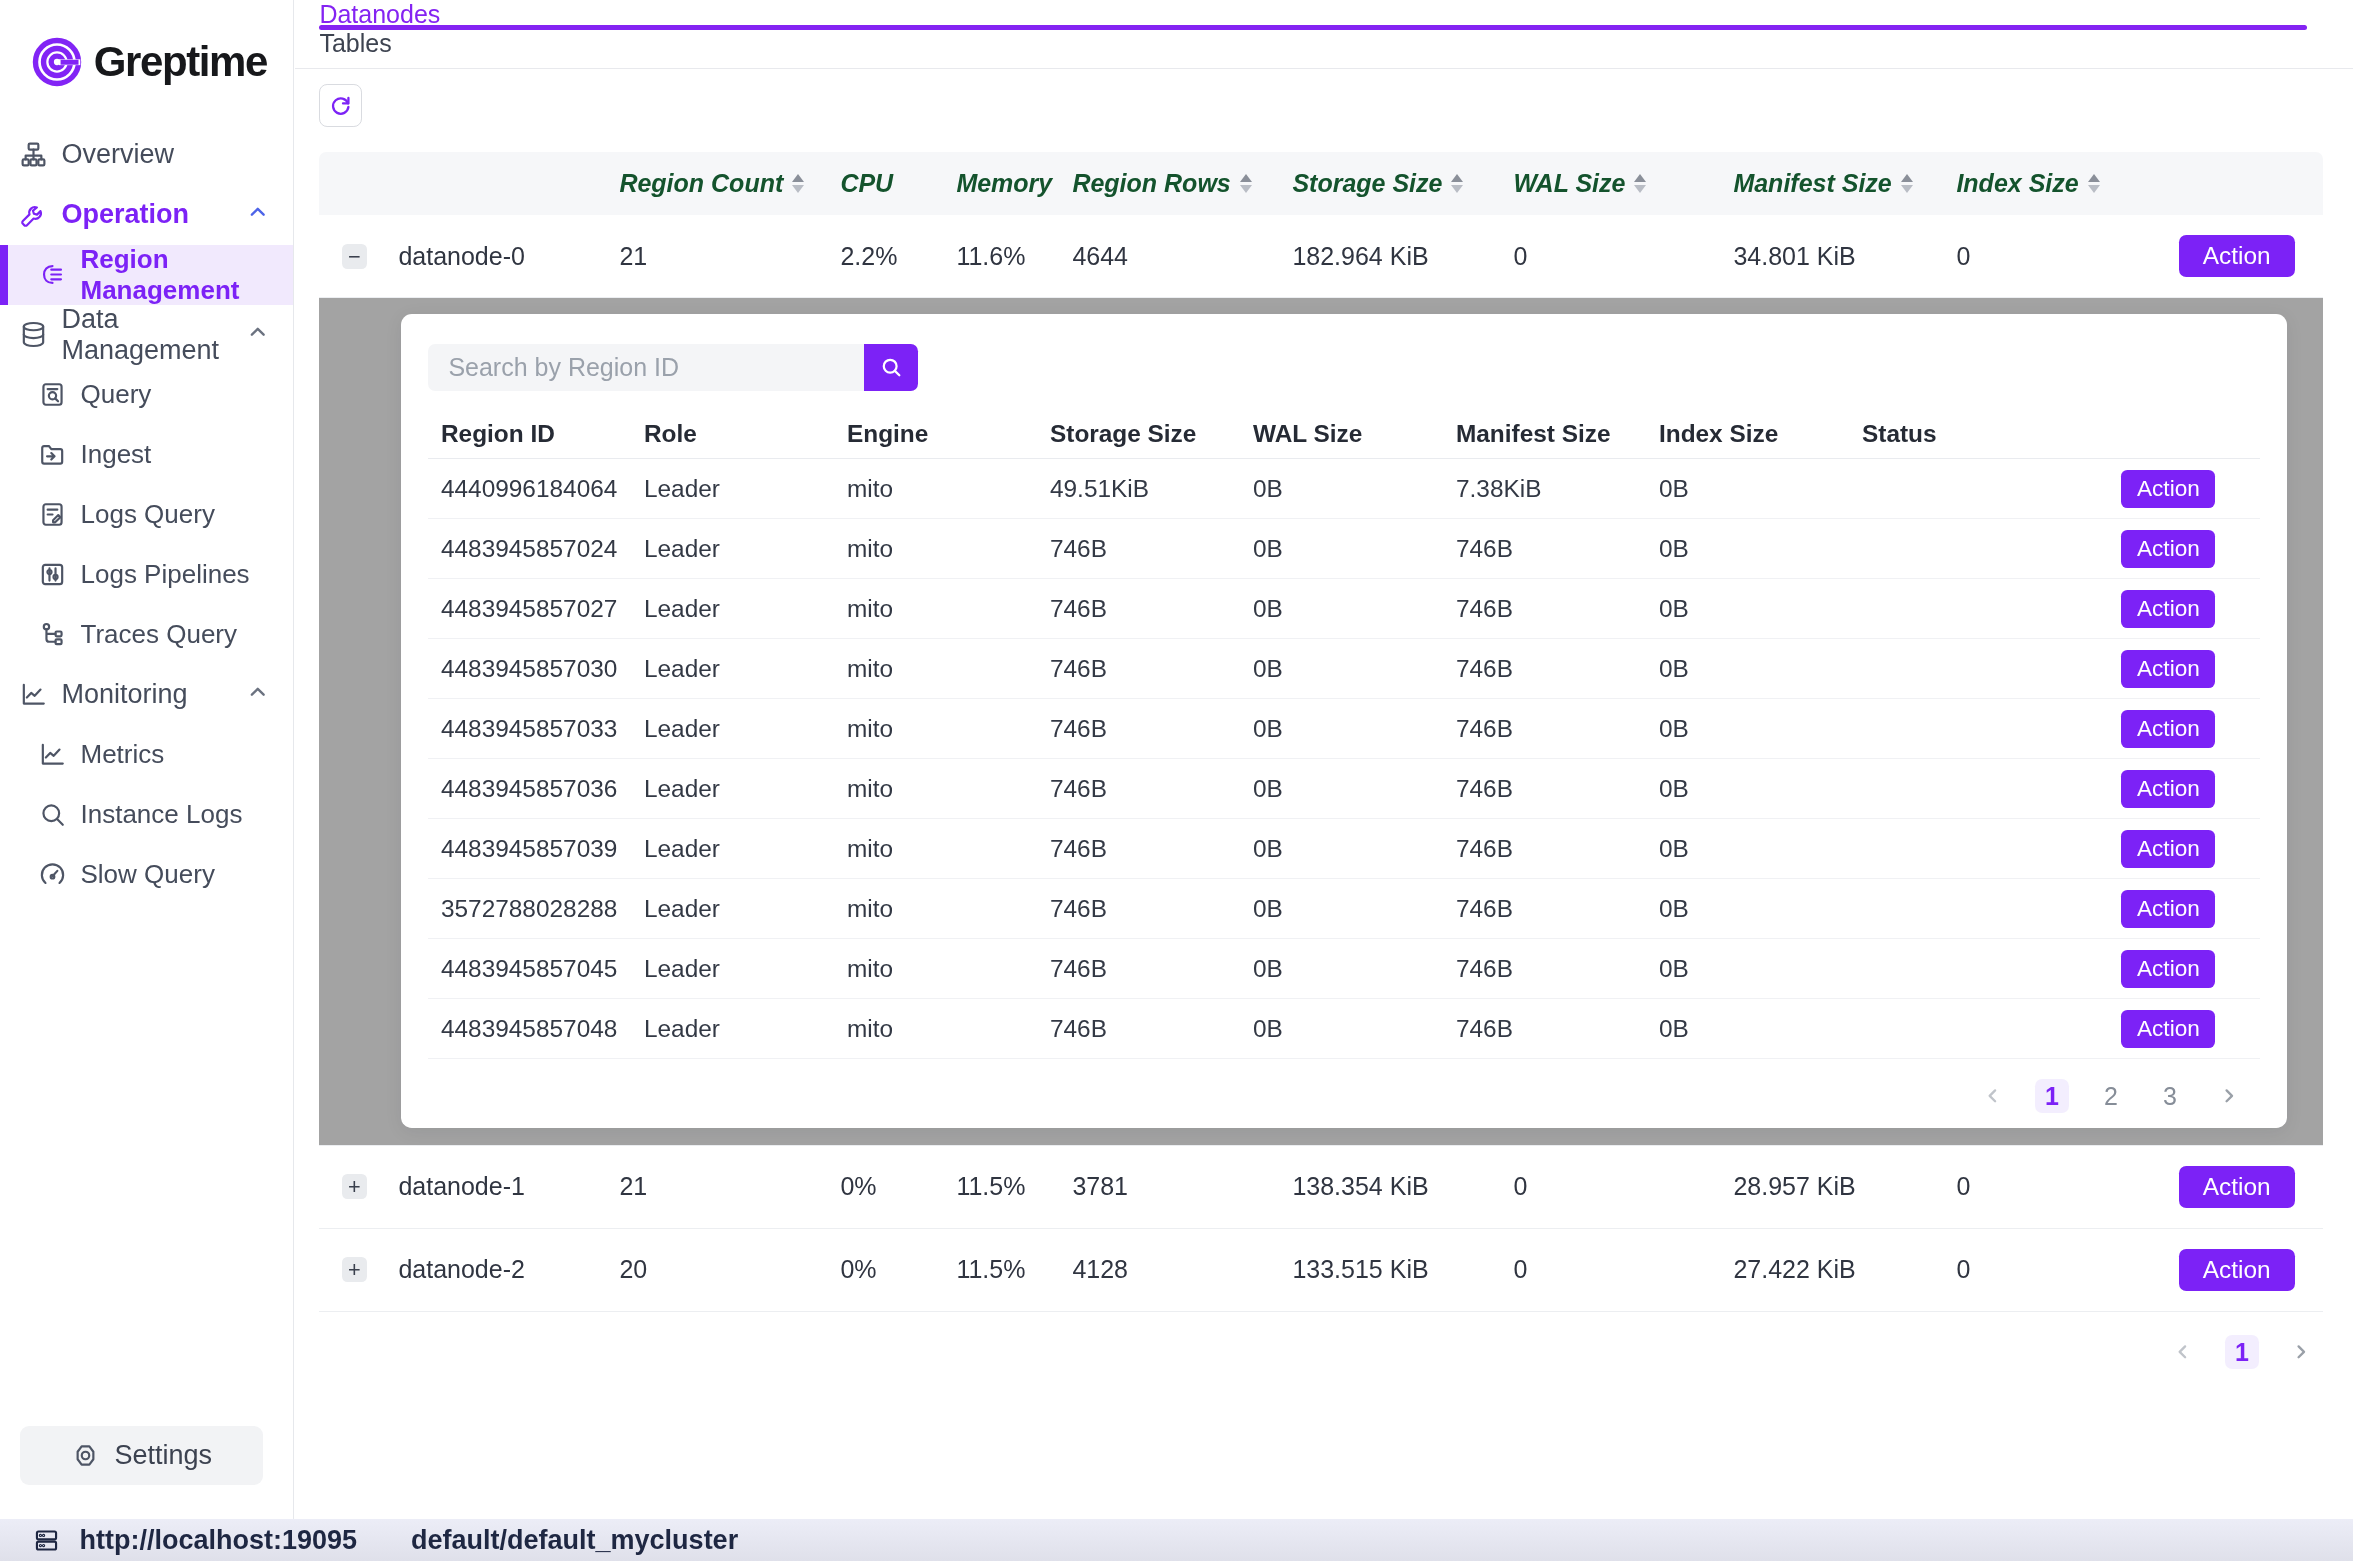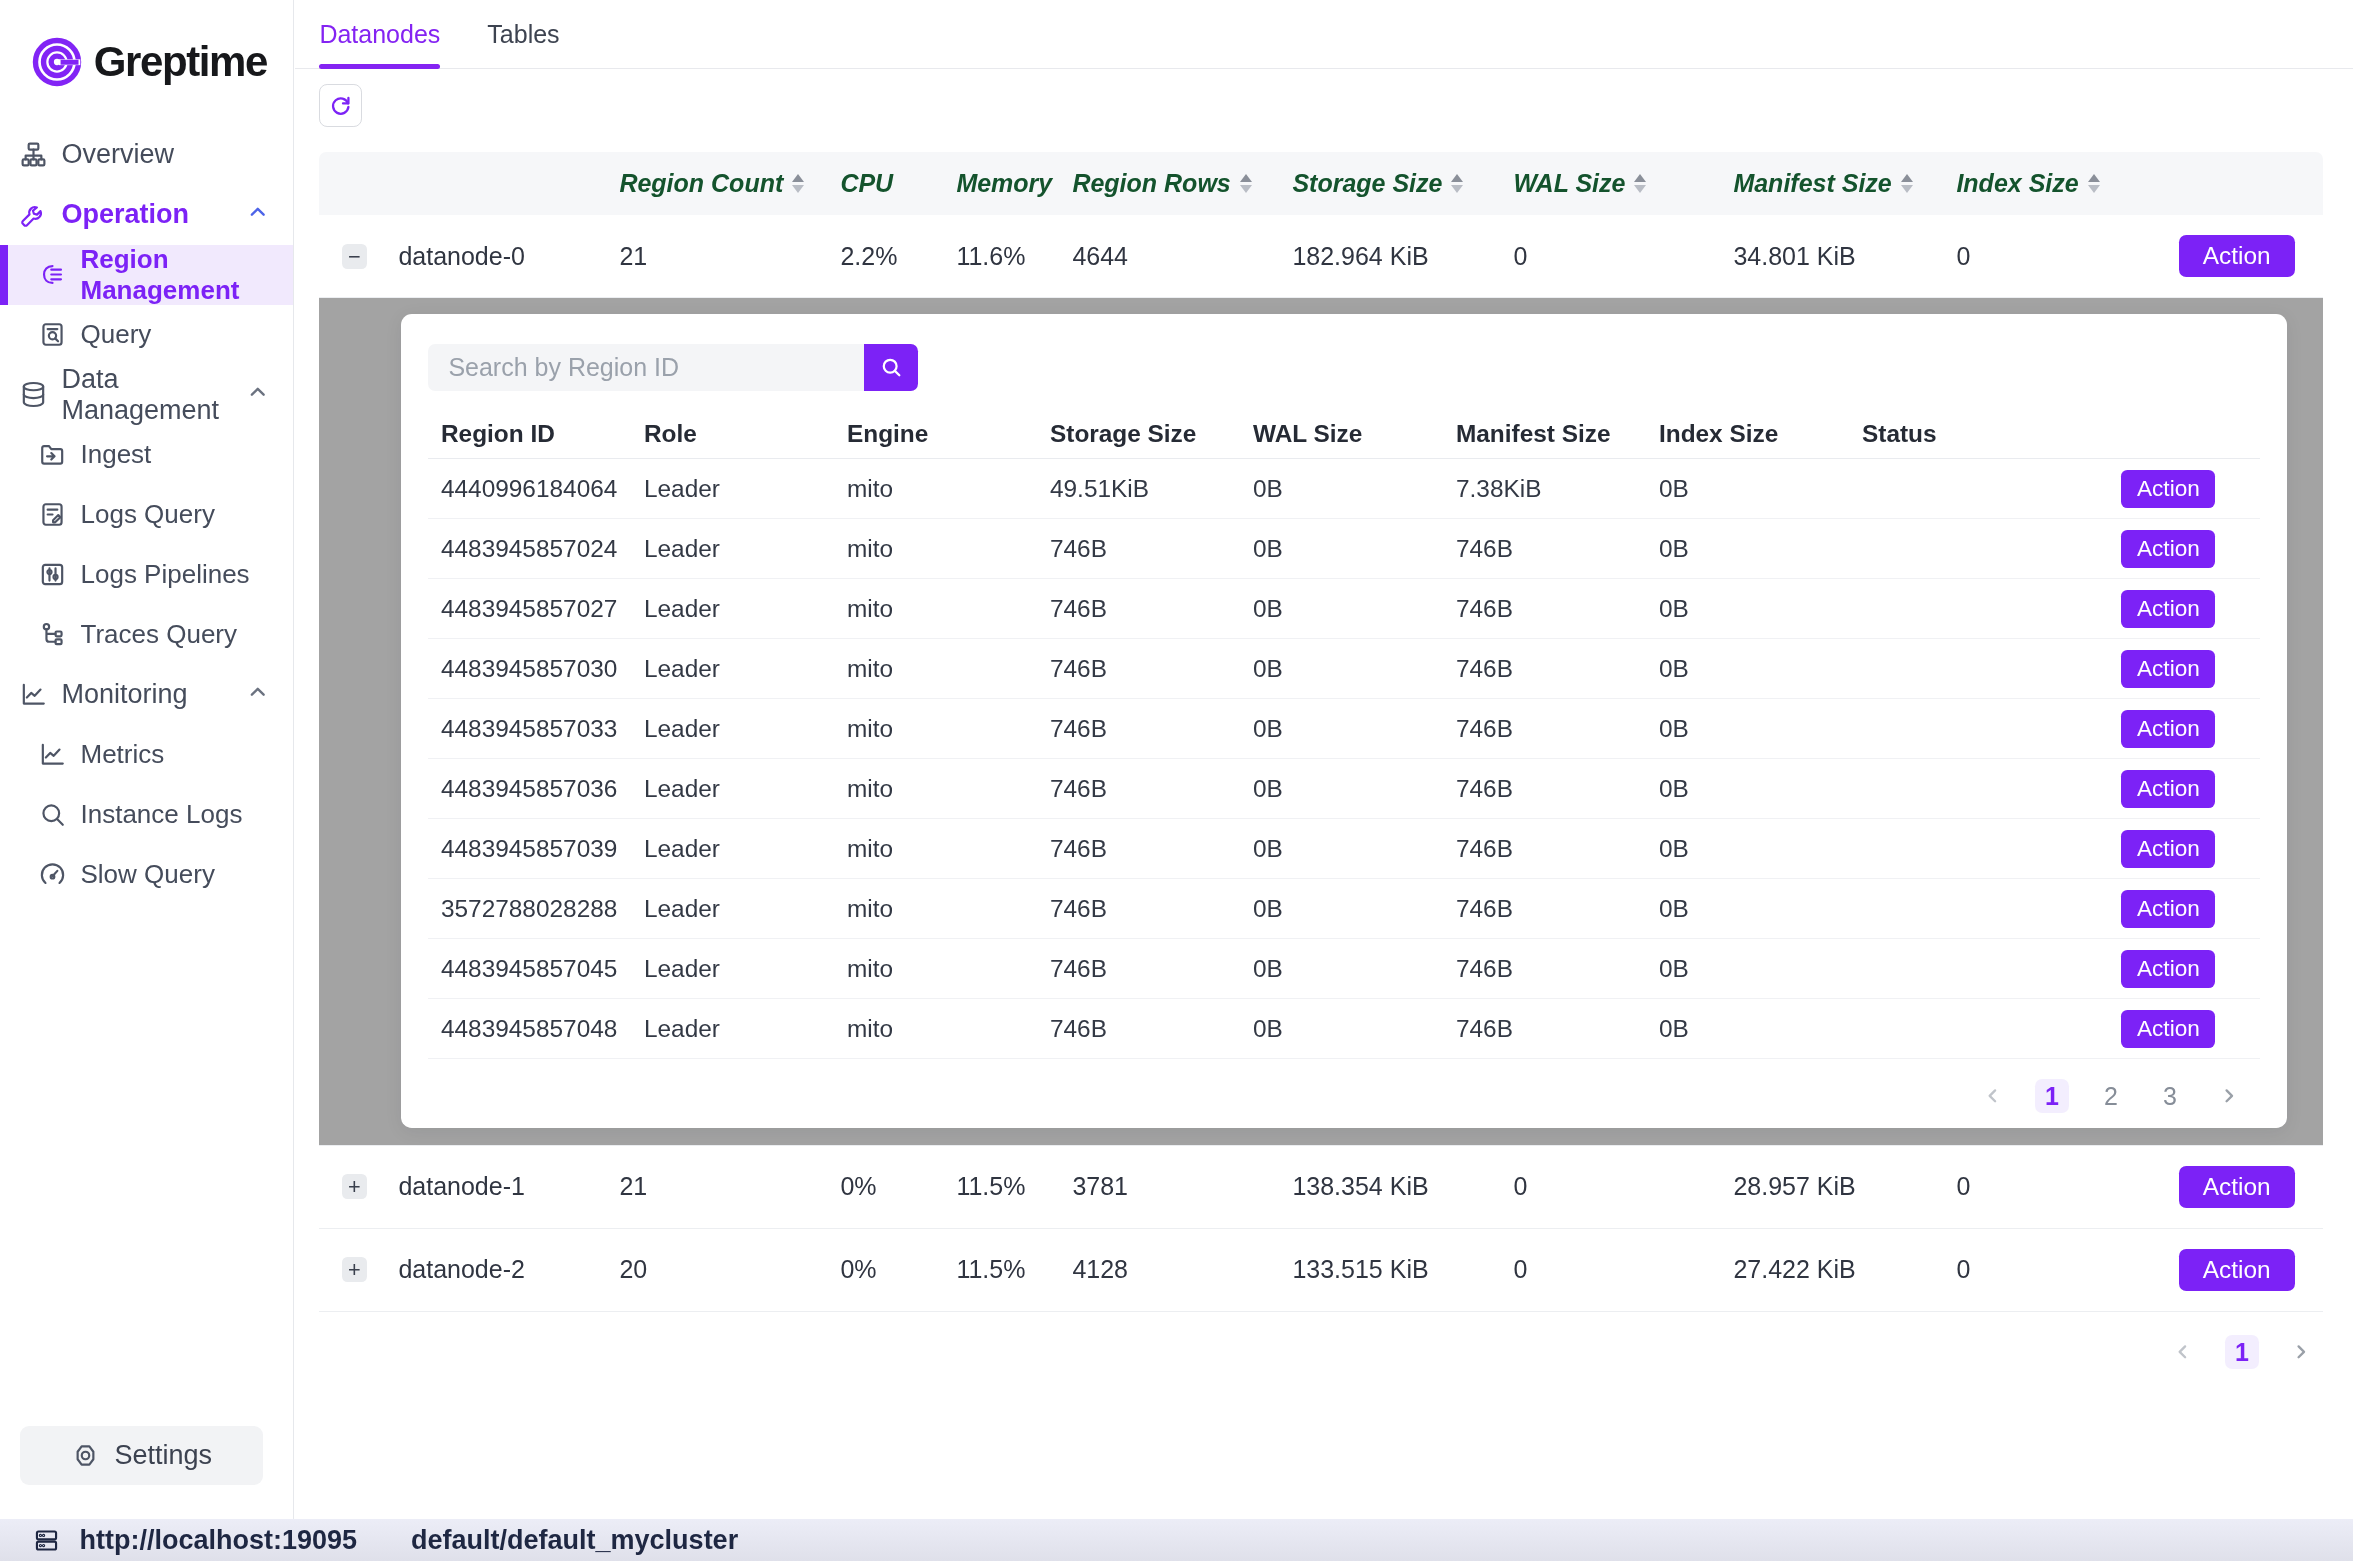--- a/index.html
+++ b/index.html
@@ -38,21 +38,21 @@
   }
   .settings-btn {
     position:absolute; left:20px; bottom:34px; width:243px; height:59px;
     background:#f2f3f5; border-radius:9px; display:flex; align-items:center; justify-content:center;
     gap:14.4px; font-size:27px; color:#3c4250; cursor:pointer;
   }
   .settings-btn svg { width:29px; height:29px; stroke:#4e5565; stroke-width:1.8; fill:none; stroke-linecap:round; stroke-linejoin:round; }
 
   
   .main { position:absolute; left:295px; top:0; width:2059px; height:1519px; background:#fff; }
-  .tabbar { height:69px; border-bottom:0.9px solid #e8e9ed; display:flex; align-items:stretch; padding-left:24.4px; }
+  .tabbar { height:69px; border-bottom:0.9px solid #e8e9ed; display:flex; align-items:stretch; padding-left:24.4px;flex-direction:column; }
   .tab { display:flex; align-items:center; font-size:25px; color:#3d4350; cursor:pointer; position:relative; margin-right:47px; }
   .tab.active { color:#8423f2; }
   .tab.active::after { content:""; position:absolute; left:0; right:0; bottom:-0.9px; height:4.5px; background:#8423f2; border-radius:2.7px; }
 
   .content { padding:15.3px 0 0 24.4px; }
   .refresh-btn {
     width:43px; height:43px; border:0.9px solid #d9dbe0; border-radius:8.1px; background:#fff;
     display:flex; align-items:center; justify-content:center; cursor:pointer;
   }
   .refresh-btn svg { width:25px; height:25px; stroke:#7c22f6; stroke-width:2.2; fill:none; stroke-linecap:round; stroke-linejoin:round; }
@@ -186,46 +186,46 @@
       <div class="nav-item sub active">
         <span class="nicon">
           <svg viewBox="0 0 24 24">
               <path d="M12 5c-4.5 0-7 3-7 7s2.5 7 7 7"></path>
               <path d="M11 8h8M11 12h8M11 16h8"></path>
             </svg>
         </span>
         <span>Region Management</span>
       </div>
 
+      <div class="nav-item">
+        <span class="nicon">
+          <svg viewBox="0 0 24 24">
+              <ellipse cx="12" cy="5.5" rx="8" ry="3"></ellipse>
+              <path d="M4 5.5V12c0 1.66 3.58 3 8 3s8-1.34 8-3V5.5"></path>
+              <path d="M4 12v6.5c0 1.66 3.58 3 8 3s8-1.34 8-3V12"></path>
+            </svg>
+        </span>
+        <span>Data Management</span>
+        <span class="chev">
+          <svg viewBox="0 0 24 24">
+              <path d="M6 15l6-6 6 6"></path>
+            </svg>
+        </span>
+      </div>
+
       <div class="nav-item sub">
         <span class="nicon">
           <svg viewBox="0 0 24 24">
               <rect x="4.5" y="3.5" width="15" height="17" rx="2"></rect>
               <path d="M8 7.5h8"></path>
               <circle cx="12" cy="13" r="3"></circle>
               <path d="M14.2 15.2l2.4 2.4"></path>
             </svg>
         </span>
         <span>Query</span>
-      </div>
-
-      <div class="nav-item">
-        <span class="nicon">
-          <svg viewBox="0 0 24 24">
-              <ellipse cx="12" cy="5.5" rx="8" ry="3"></ellipse>
-              <path d="M4 5.5V12c0 1.66 3.58 3 8 3s8-1.34 8-3V5.5"></path>
-              <path d="M4 12v6.5c0 1.66 3.58 3 8 3s8-1.34 8-3V12"></path>
-            </svg>
-        </span>
-        <span>Data Management</span>
-        <span class="chev">
-          <svg viewBox="0 0 24 24">
-              <path d="M6 15l6-6 6 6"></path>
-            </svg>
-        </span>
       </div>
 
       <div class="nav-item sub">
         <span class="nicon">
           <svg viewBox="0 0 24 24">
               <path d="M3.5 6.5A1.5 1.5 0 0 1 5 5h4l2 2.5h7.5A1.5 1.5 0 0 1 20 9v9a1.5 1.5 0 0 1-1.5 1.5H5A1.5 1.5 0 0 1 3.5 18z"></path>
               <path d="M7.5 13.5h6M11 10.8l2.7 2.7-2.7 2.7"></path>
             </svg>
         </span>
         <span>Ingest</span>

